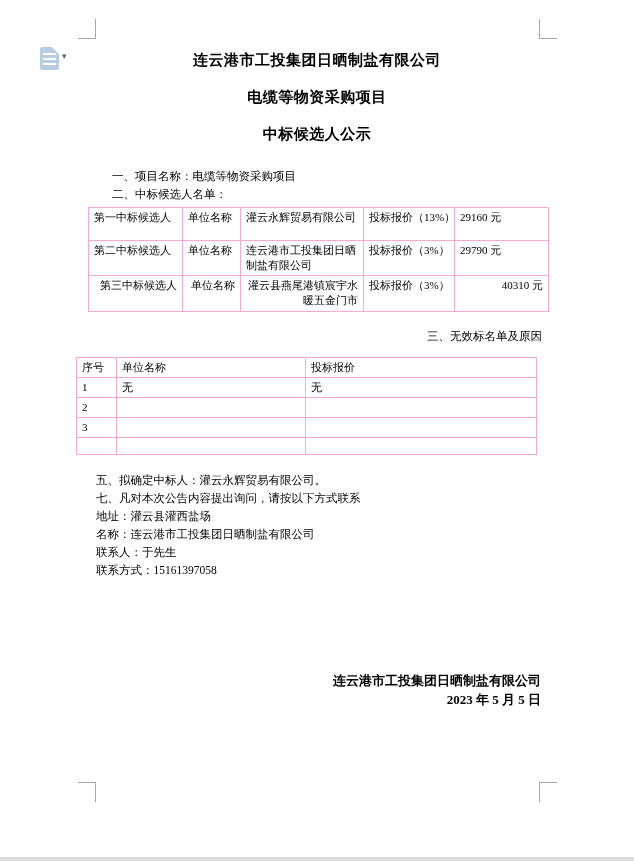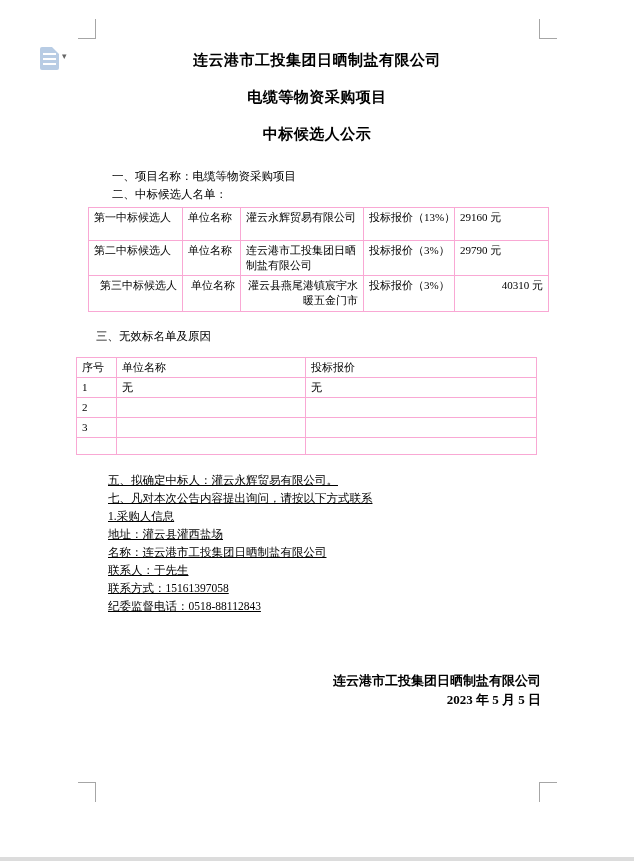--- a/index.html
+++ b/index.html
@@ -42,22 +42,22 @@
   .cm-bl-v { left: 95px; top: 783px; width: 1px; height: 19px; }
   .cm-bl-h { left: 78px; top: 782px; width: 18px; height: 1px; }
   .cm-br-v { left: 539px; top: 783px; width: 1px; height: 19px; }
   .cm-br-h { left: 539px; top: 782px; width: 18px; height: 1px; }
 
   .titles { position: absolute; left: 0; right: 0; top: 42px; text-align: center; }
   .titles .t { font-size: 15px; font-weight: bold; line-height: 37px; letter-spacing: 0.5px; }
 
   .body-text { font-size: 11.5px; line-height: 18px; }
   .p-top { position: absolute; left: 112px; width: 446px; top: 167px; }
-  .p-sec3 { position: absolute; left: 96px; width: 446px; top: 327px; }
-  .p-tail { position: absolute; left: 108px; width: 446px; top: 471px; text-decoration: underline; }
+  .p-sec3 { position: absolute; left: 96px; width: 446px; top: 327px; text-align: right; }
+  .p-tail { position: absolute; left: 96px; width: 446px; top: 471px; }
   .p-tail .ln { min-height: 18px; }
 
   table { border-collapse: collapse; table-layout: fixed; position: absolute; }
   td { border: 1px solid #f9a8d4; vertical-align: top; padding: 2px 5px; font-size: 11px; line-height: 15px; overflow: hidden; }
   .tbl-candidates { left: 88px; top: 207px; width: 460px; }
   .tbl-candidates .c1 { width: 94px; }
   .tbl-candidates .c2 { width: 58px; }
   .tbl-candidates .c3 { width: 123px; }
   .tbl-candidates .c4 { width: 91px; }
   .tbl-candidates .c5 { width: 94px; }
@@ -176,26 +176,24 @@
       <td></td>
       <td></td>
       <td></td>
     </tr>
   </tbody>
     </table>
 
   <div class="p-tail body-text">
     <div class="ln">五、拟确定中标人：灌云永辉贸易有限公司。</div>
     <div class="ln">七、凡对本次公告内容提出询问，请按以下方式联系</div>
-    <div class="ln">1.采购人信息</div>
     <div class="ln">地址：灌云县灌西盐场</div>
     <div class="ln">名称：连云港市工投集团日晒制盐有限公司</div>
     <div class="ln">联系人：于先生</div>
     <div class="ln">联系方式：15161397058</div>
-    <div class="ln">纪委监督电话：0518-88112843</div>
   </div>
 
   <div class="footer">
     <div>连云港市工投集团日晒制盐有限公司</div>
     <div>2023 年 5 月 5 日</div>
   </div>
 
   <div class="bottom-strip"></div>
 </div>
 

